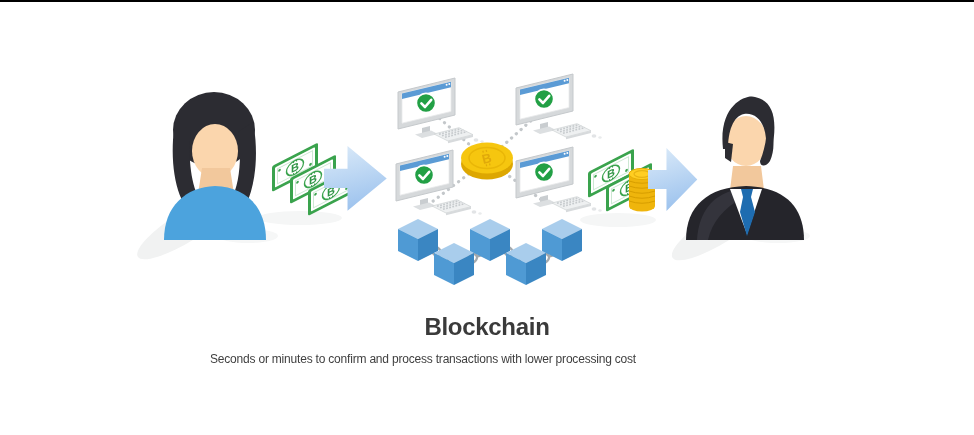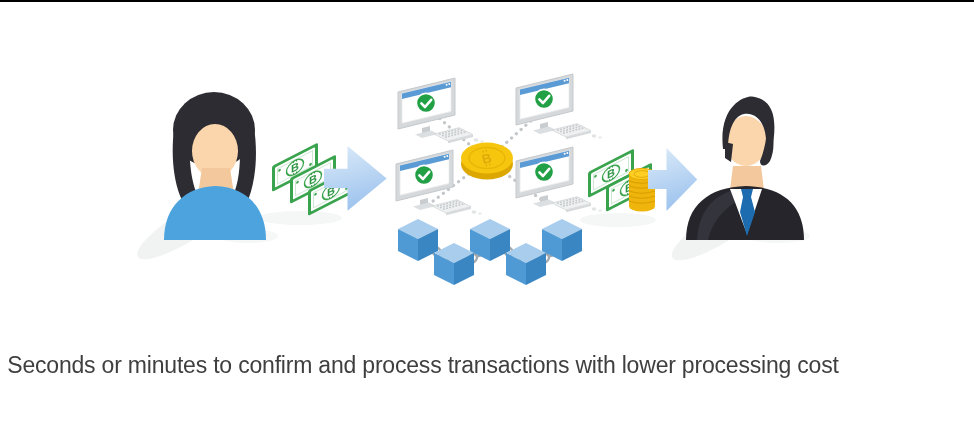--- a/index.html
+++ b/index.html
@@ -8,21 +8,21 @@
     overflow:hidden;font-family:"Liberation Sans",sans-serif;
   }
   .top-border{position:absolute;top:0;left:0;width:974px;height:2px;}
   .scene{position:absolute;top:0;left:0;}
   .title{
     position:absolute;top:313px;left:0;width:974px;text-align:center;
     font-size:24px;font-weight:bold;letter-spacing:-0.3px;color:#3a3a3a;
   }
   .subtitle{
     position:absolute;top:352px;left:0;width:846px;text-align:center;
-    font-size:23px;letter-spacing:-0.2px;color:#3f3f3f;
+    font-size:12px;letter-spacing:-0.2px;color:#3f3f3f;
   }
   svg text{font-family:"Liberation Sans",sans-serif;}
 </style>
 </head>
 <body>
 
 <div class="canvas">
 
   <div class="top-border" style="background:#000000"></div>
 
@@ -166,15 +166,16 @@
       <polygon points="730,189 762,189 747,234" fill="#ffffff"></polygon>
       <polygon points="741,189 753,189 751,197 743,197" fill="#1e6cb0"></polygon>
       <polygon points="743,197 751,197 755,212 747,236 740,212" fill="#1e6cb0"></polygon>
       <ellipse cx="746" cy="141" rx="21" ry="25" fill="#fbd6ad"></ellipse>
       <path d="M723,149 C718,104 747,94 755,97 C773,101 778,118 772,150 L766,150 C768,124 757,112 744,114 C733,116 728,132 728,149 Z" fill="#2c2c32"></path>
       <path d="M766,120 C774,130 776,148 770,161 C766,167 760,167 760,161 C765,149 768,134 766,120 Z" fill="#2c2c32"></path>
       <path d="M725,142 L733,144 L731,162 L725,158 Z" fill="#2c2c32"></path>
     </g>
   </svg>
 
+  <div class="title">Blockchain</div>
   <div class="subtitle">Seconds or minutes to confirm and process transactions with lower processing cost</div>
 
 </div>
 
 </body></html>

